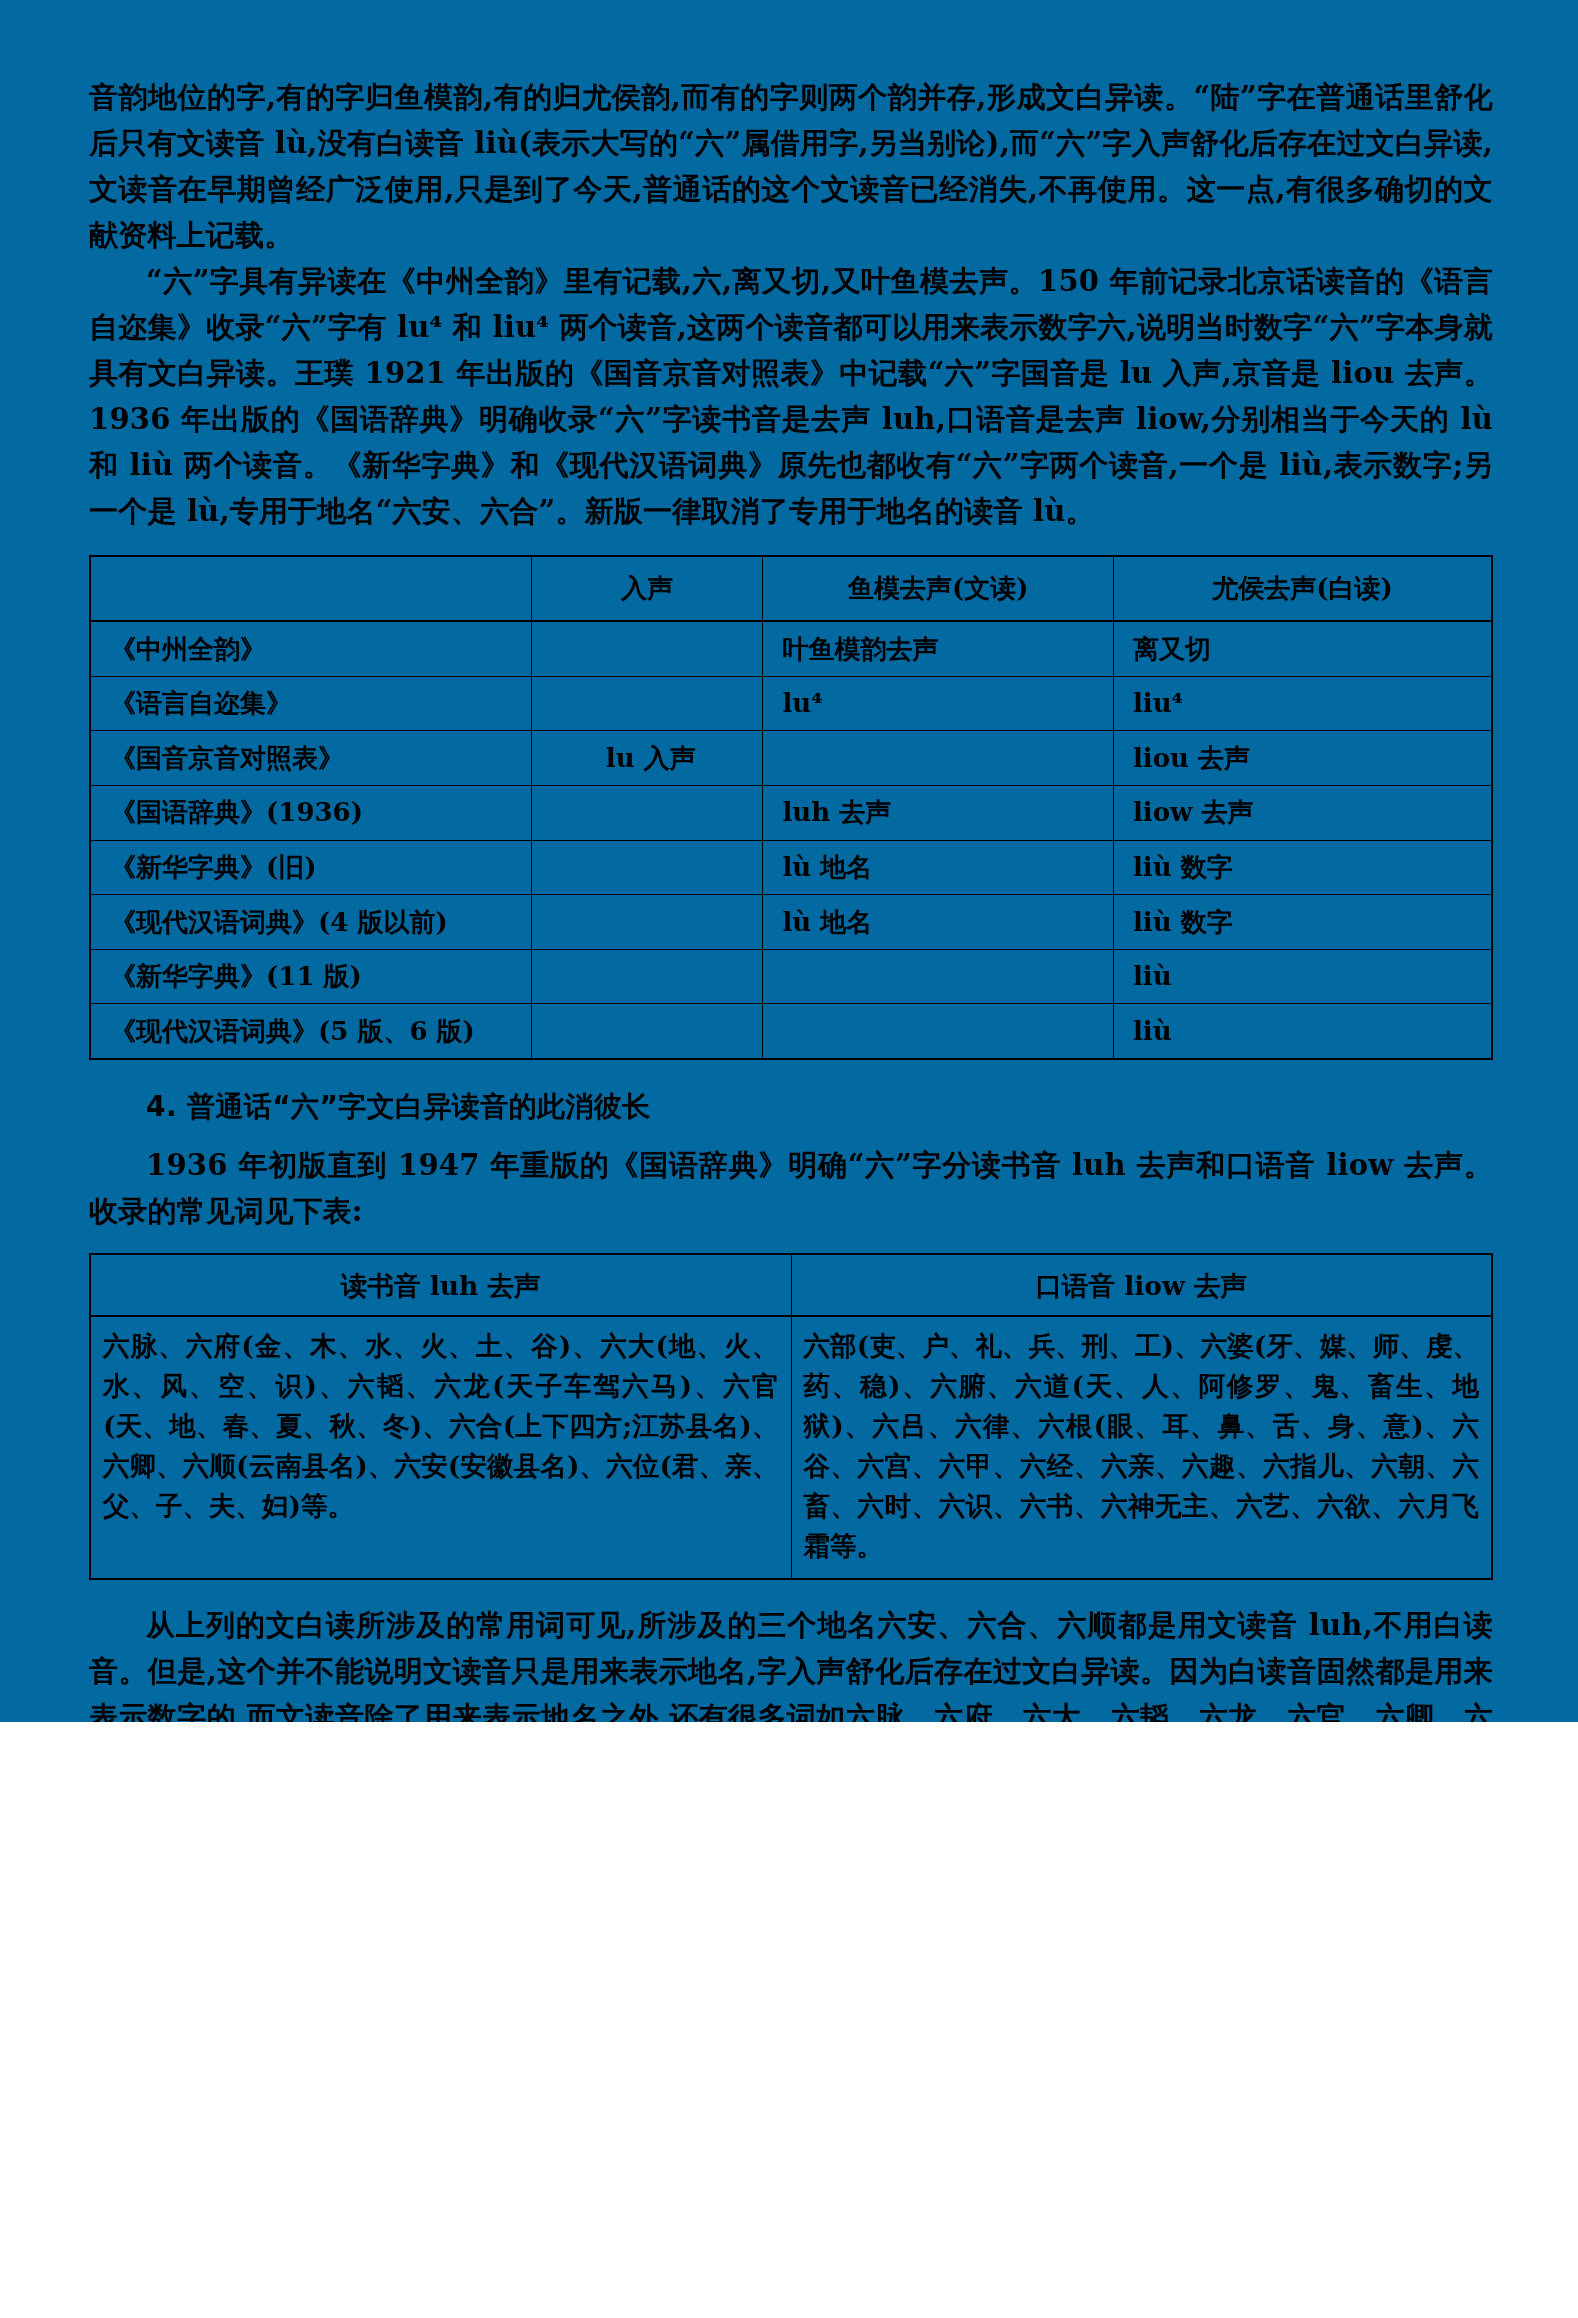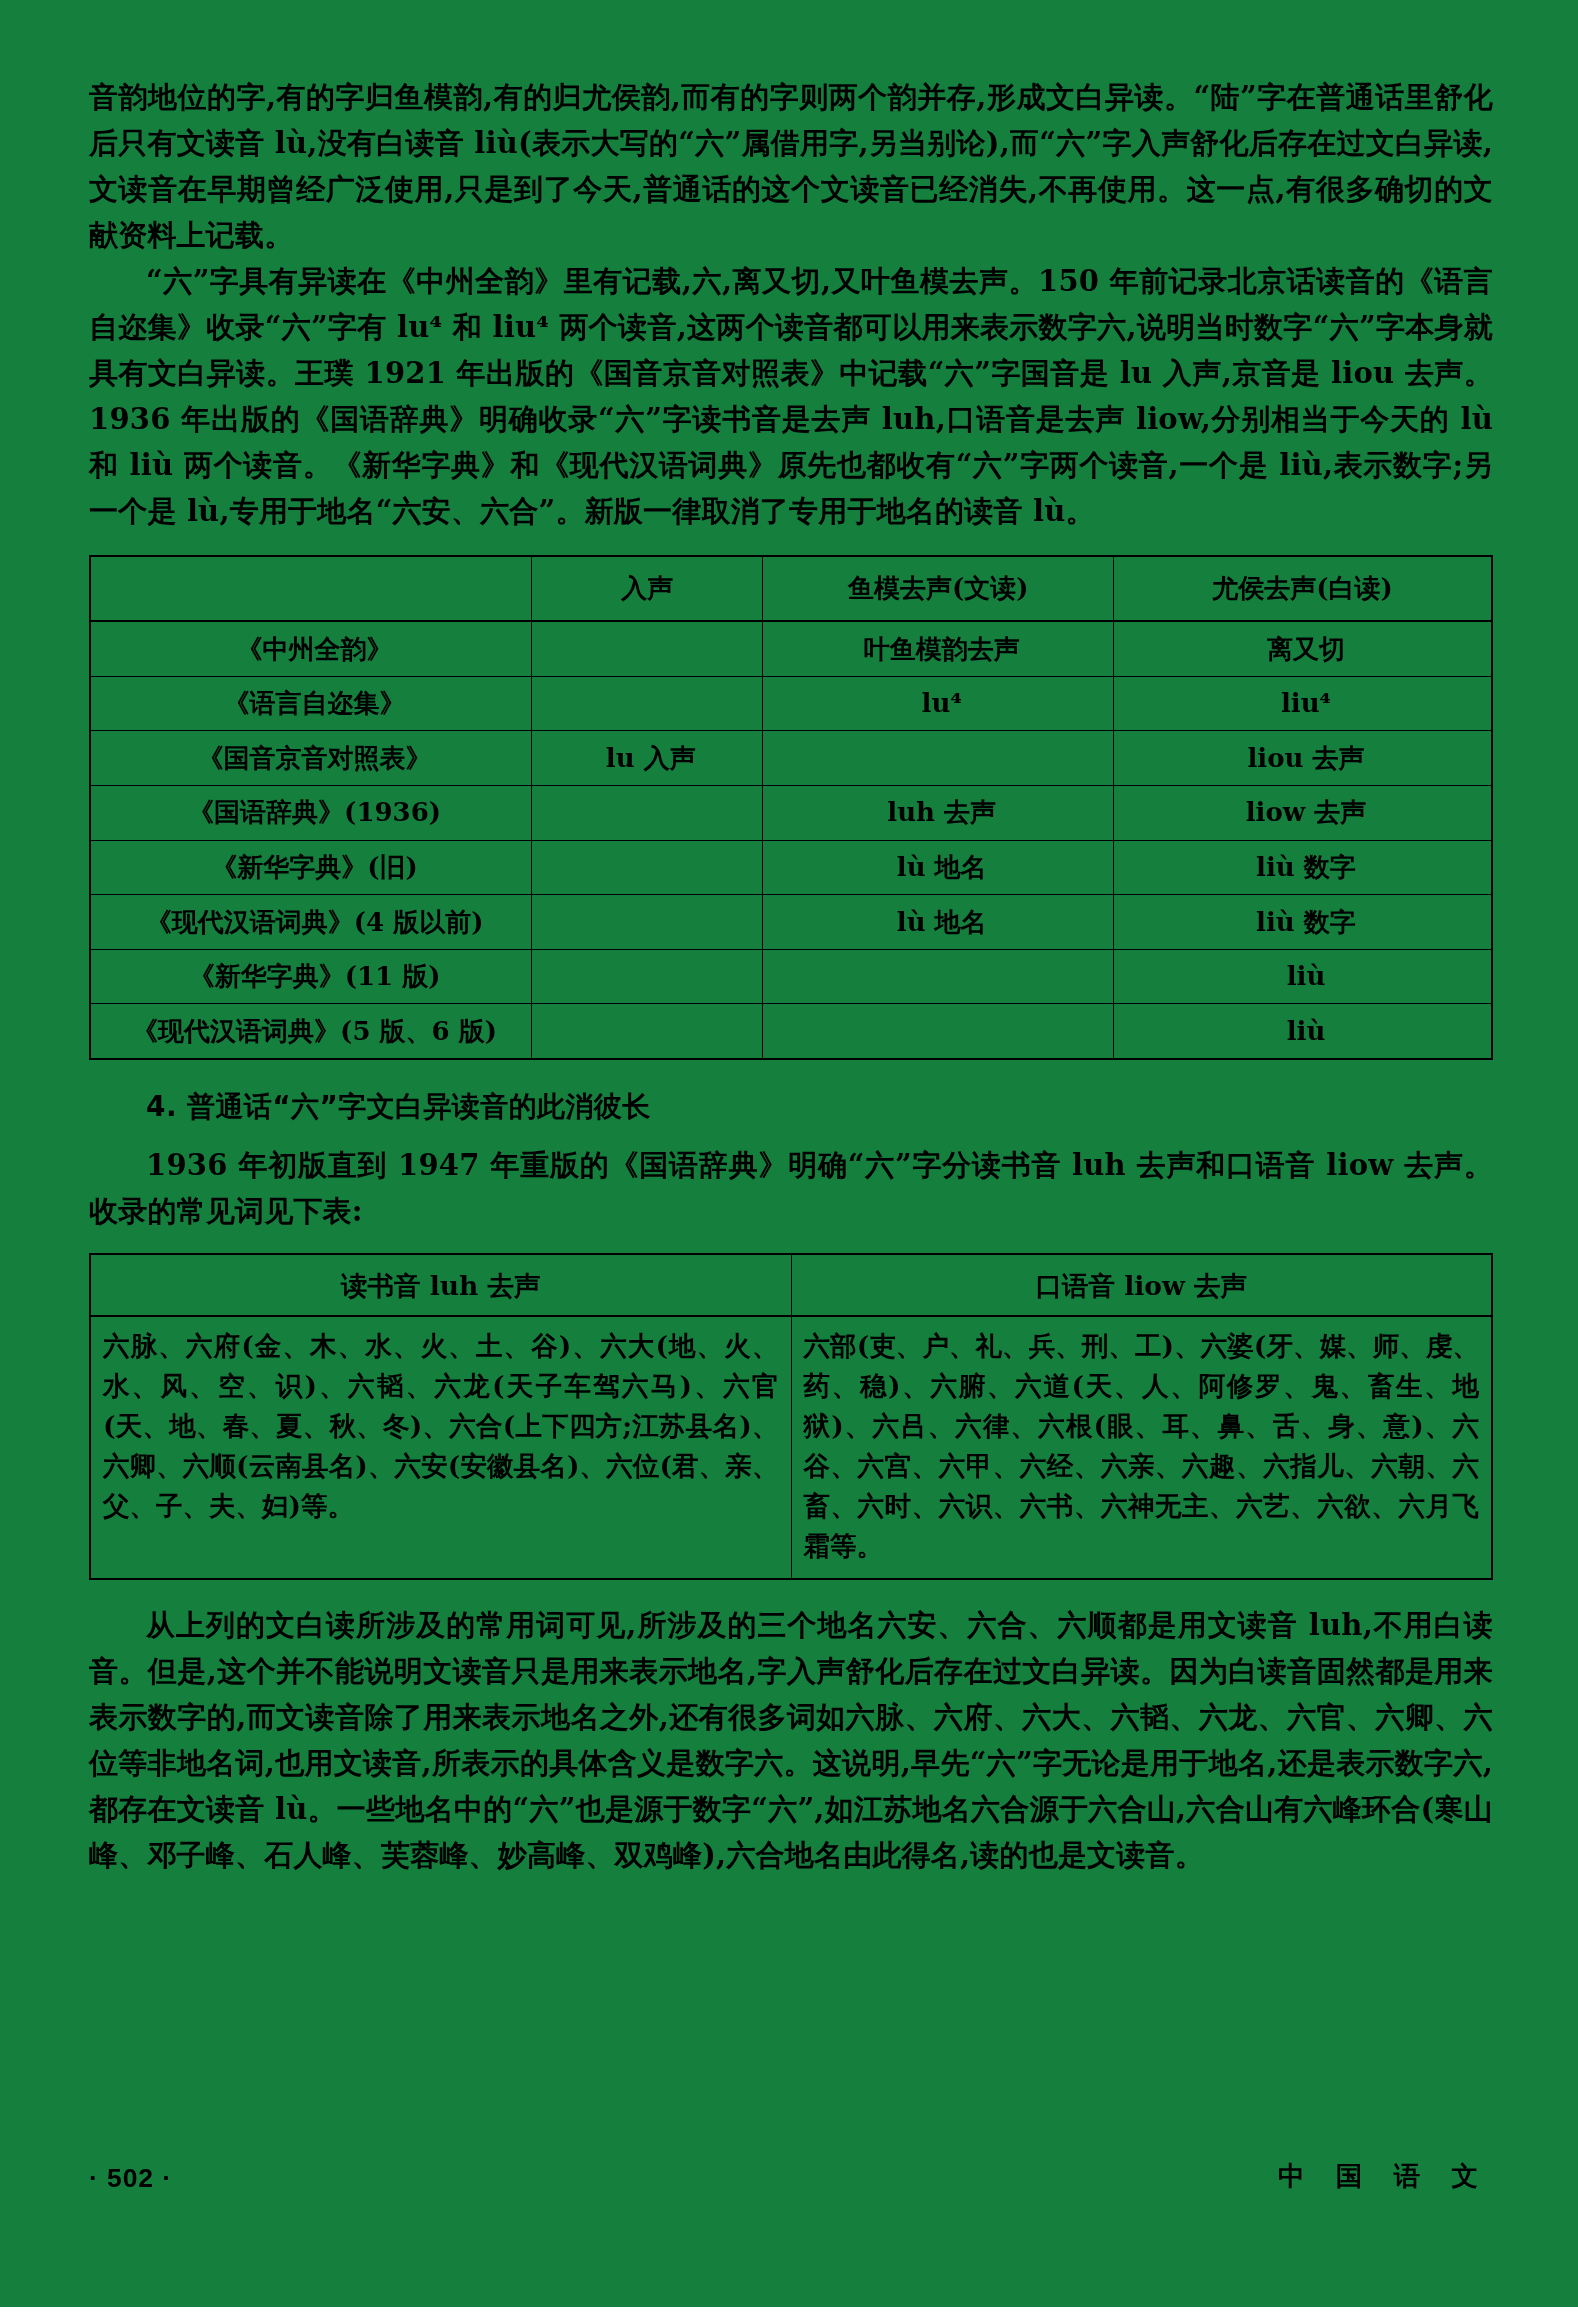--- a/index.html
+++ b/index.html
@@ -7,22 +7,22 @@
     padding: 0;
     background: #ffffff;
   }
   body {
     font-family: "DejaVu Serif", "Liberation Serif", serif;
     color: #000000;
   }
   .page {
     position: relative;
     width: 1579px;
-    height: 2307px;
-    background: #15803d;
+    height: 1722px;
+    background: #0369a1;
     box-sizing: border-box;
     padding: 0;
     overflow: hidden;
   }
   .content {
     position: absolute;
     left: 89px;
     top: 74px;
     width: 1404px;
   }
@@ -52,21 +52,21 @@
     margin-top: 20.5px;
     margin-bottom: 25px;
     border: 2.6px solid #000;
   }
   table.tbl.t1 td, table.tbl.t1 th {
     border: 1.3px solid #000;
     font-size: 26px;
     line-height: 33px;
     padding: 10.3px 12px;
     font-weight: 600;
-    text-align: center;
+    text-align: left;
   }
   table.tbl.t1 thead th {
     border-bottom: 2.6px solid #000;
     text-align: center;
     padding: 15.4px 8.6px;
   }
   table.tbl.t1 thead th.blank { text-align: left; }
   table.tbl.t1 td.c-src { padding-left: 19px; }
   table.tbl.t1 td.c-ru,
   table.tbl.t1 td.c-wen,

